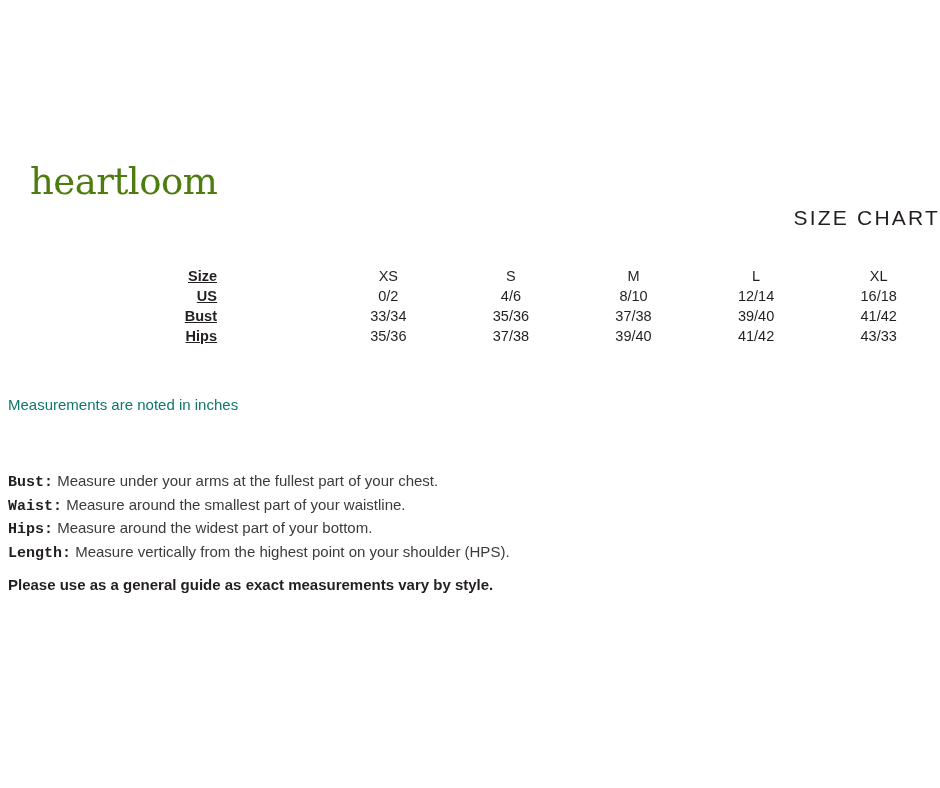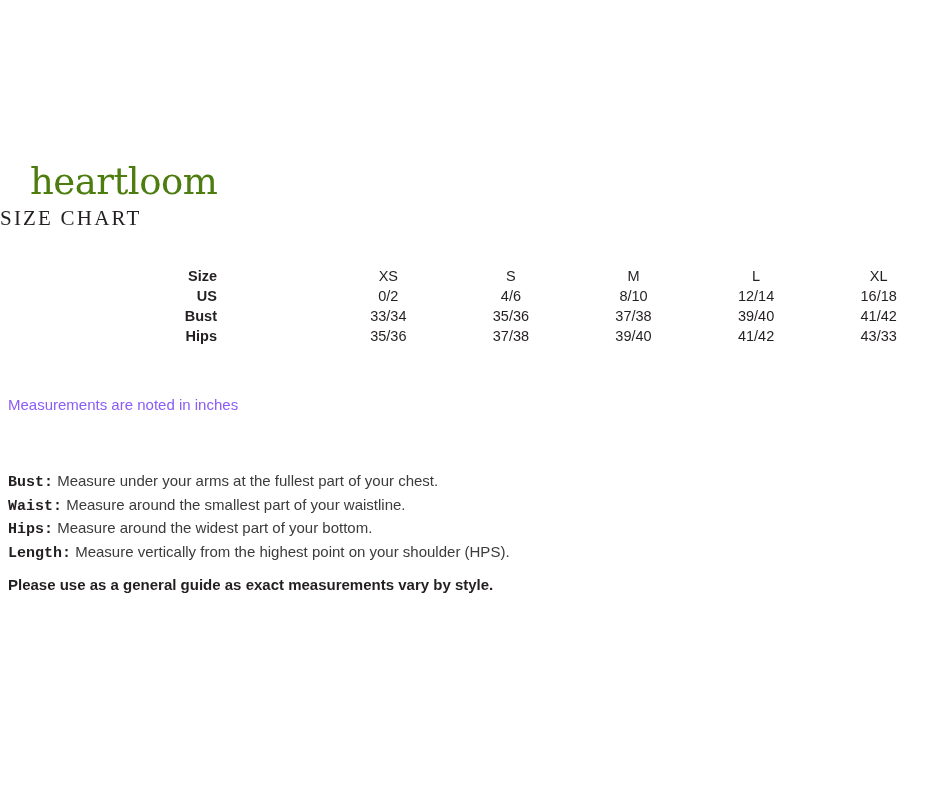--- a/index.html
+++ b/index.html
@@ -26,26 +26,25 @@
     color: #4d7c0f;
     font-weight: 400;
     line-height: 1;
   }
 
   .chart-title {
     position: absolute;
     left: 0;
     top: 206px;
     width: 940px;
-    text-align: left;
+    text-align: right;
     font-size: 21px;
     letter-spacing: 2.2px;
     color: #231f20;
     font-weight: 400;
-    font-family: Liberation Serif, serif;
   }
 
   table.size-table {
     position: absolute;
     left: 0;
     top: 266px;
     width: 940px;
     border-collapse: collapse;
     font-size: 14.5px;
     color: #231f20;
@@ -56,37 +55,38 @@
     line-height: 20px;
     text-align: center;
     font-weight: 400;
     vertical-align: middle;
   }
   table.size-table td.rowhead {
     width: 250px;
     text-align: right;
     padding-right: 110px;
     font-weight: 700;
+    text-decoration: underline;
   }
   table.size-table tr.header-row td {
     font-weight: 400;
   }
   table.size-table tr.header-row td.rowhead {
     font-weight: 700;
   }
   table.size-table td.col {
     width: 138px;
   }
 
   .note-inches {
     position: absolute;
     left: 8px;
     top: 396px;
     font-size: 15px;
-    color: #8b5cf6;
+    color: #0f766e;
   }
 
   .guide {
     position: absolute;
     left: 8px;
     top: 470px;
     font-size: 15px;
     color: #3b3b3b;
     line-height: 21.5px;
   }

